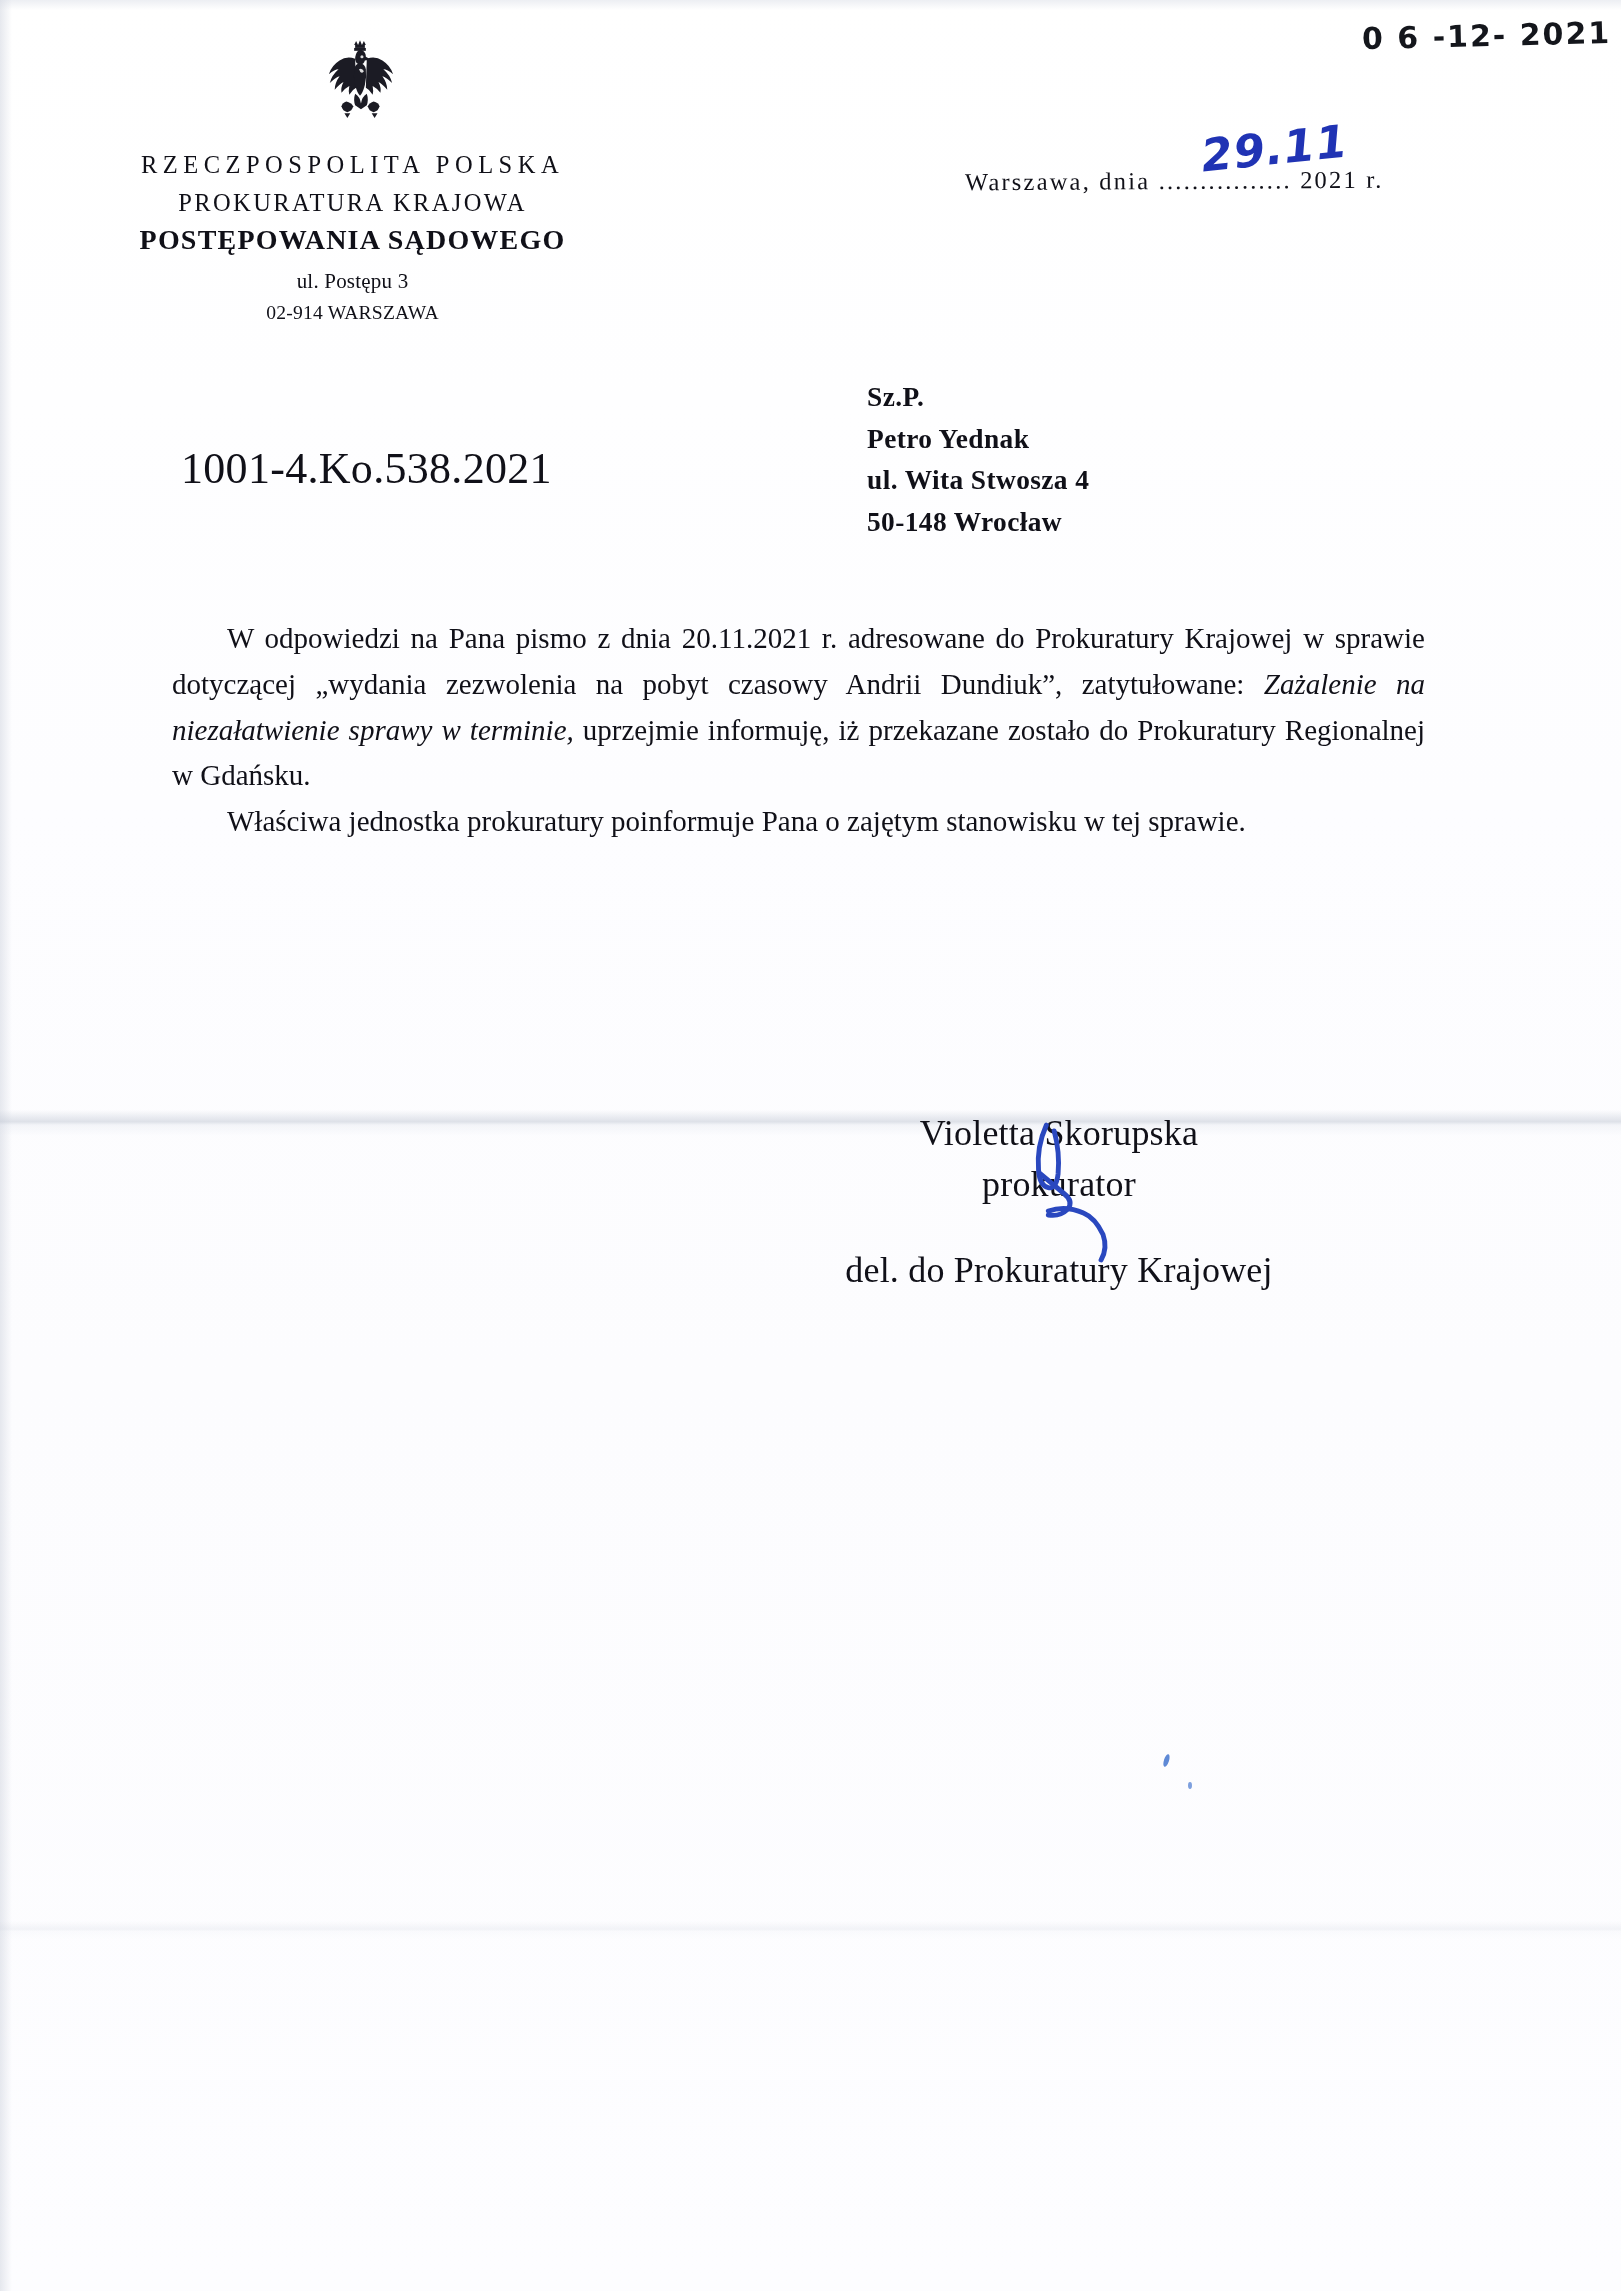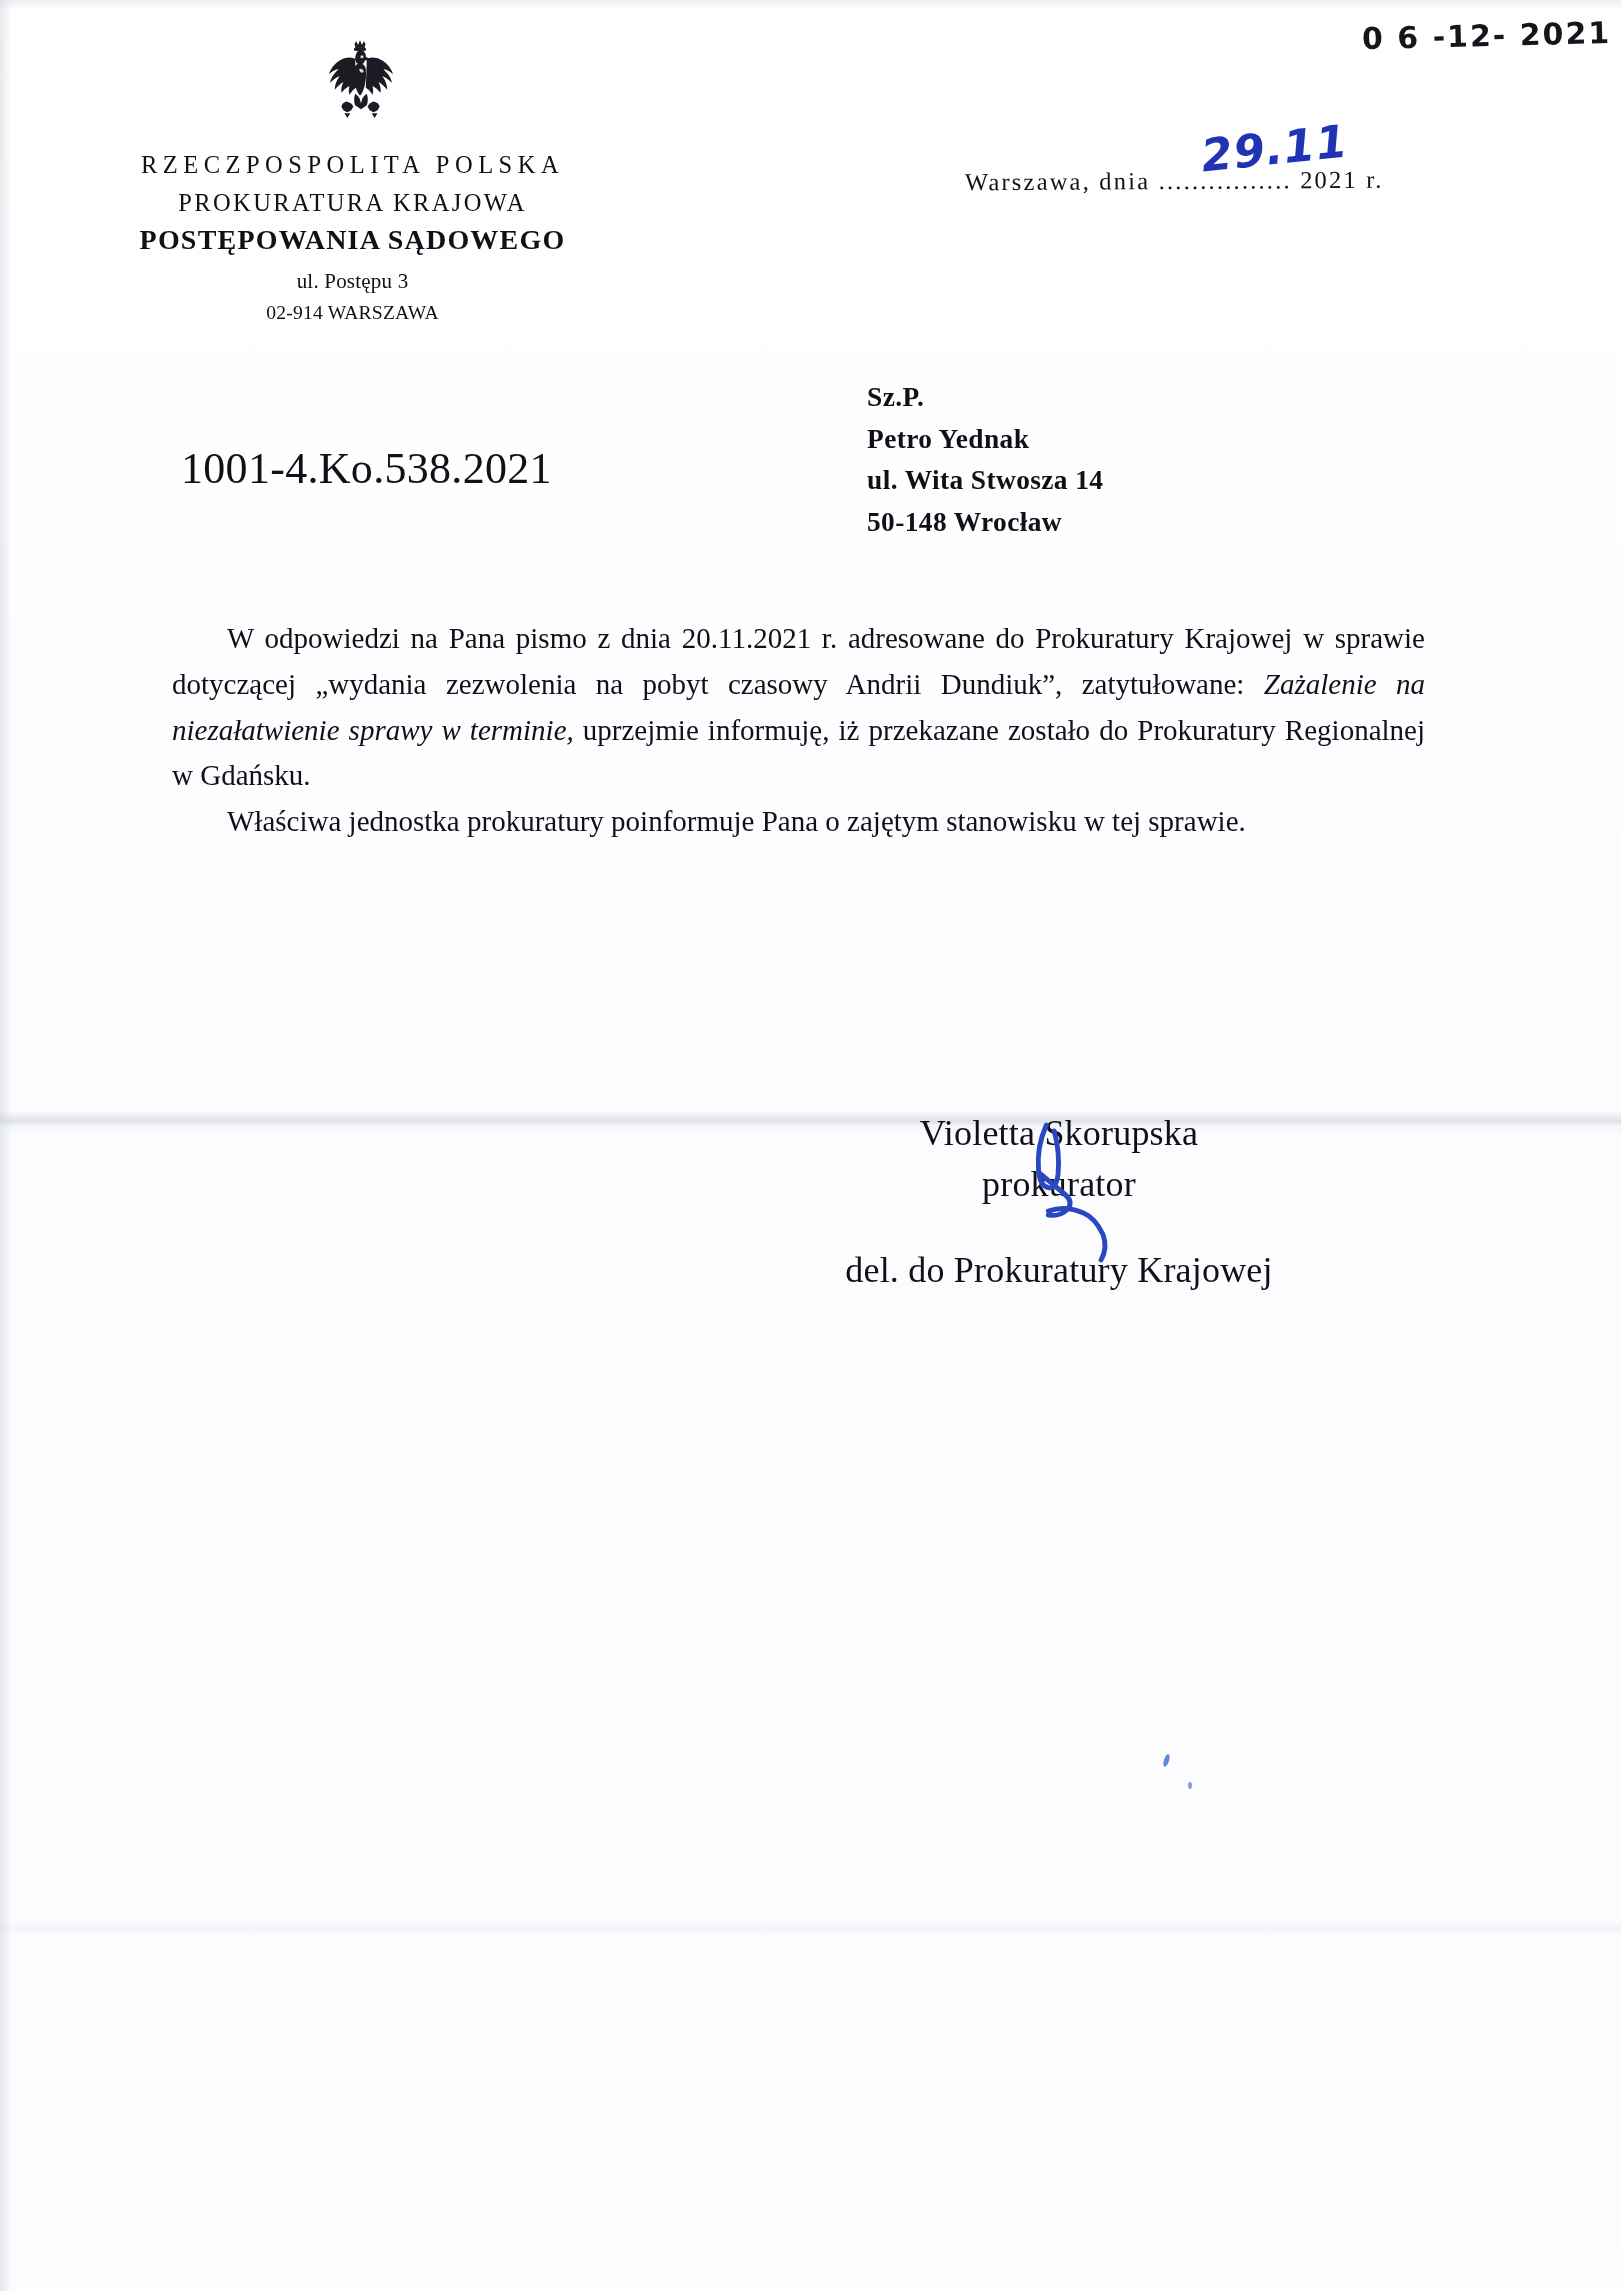--- a/index.html
+++ b/index.html
@@ -269,21 +269,21 @@
   </div>
 
   <div class="placedate">Warszawa, dnia ................ 2021 r.</div>
   <div class="hand-date">29.11</div>
 
   <div class="refno">1001-4.Ko.538.2021</div>
 
   <div class="recipient">
     <div>Sz.P.</div>
     <div>Petro Yednak</div>
-    <div>ul. Wita Stwosza 14</div>
+    <div>ul. Wita Stwosza 4</div>
     <div>50-148 Wrocław</div>
   </div>
 
   <div class="body-text">
     <p><span>W odpowiedzi na Pana pismo z dnia 20.11.2021 r.  adresowane do Prokuratury Krajowej w sprawie dotyczącej „wydania zezwolenia na pobyt czasowy Andrii Dundiuk”, zatytułowane:  </span><span class="it">Zażalenie na niezałatwienie sprawy w terminie,</span><span> uprzejmie informuję, iż przekazane zostało do Prokuratury Regionalnej w Gdańsku.</span></p>
     <p>Właściwa jednostka prokuratury poinformuje Pana o zajętym stanowisku w tej sprawie.</p>
   </div>
 
   <div class="signature">
     <div class="sig-name">Violetta Skorupska</div>

